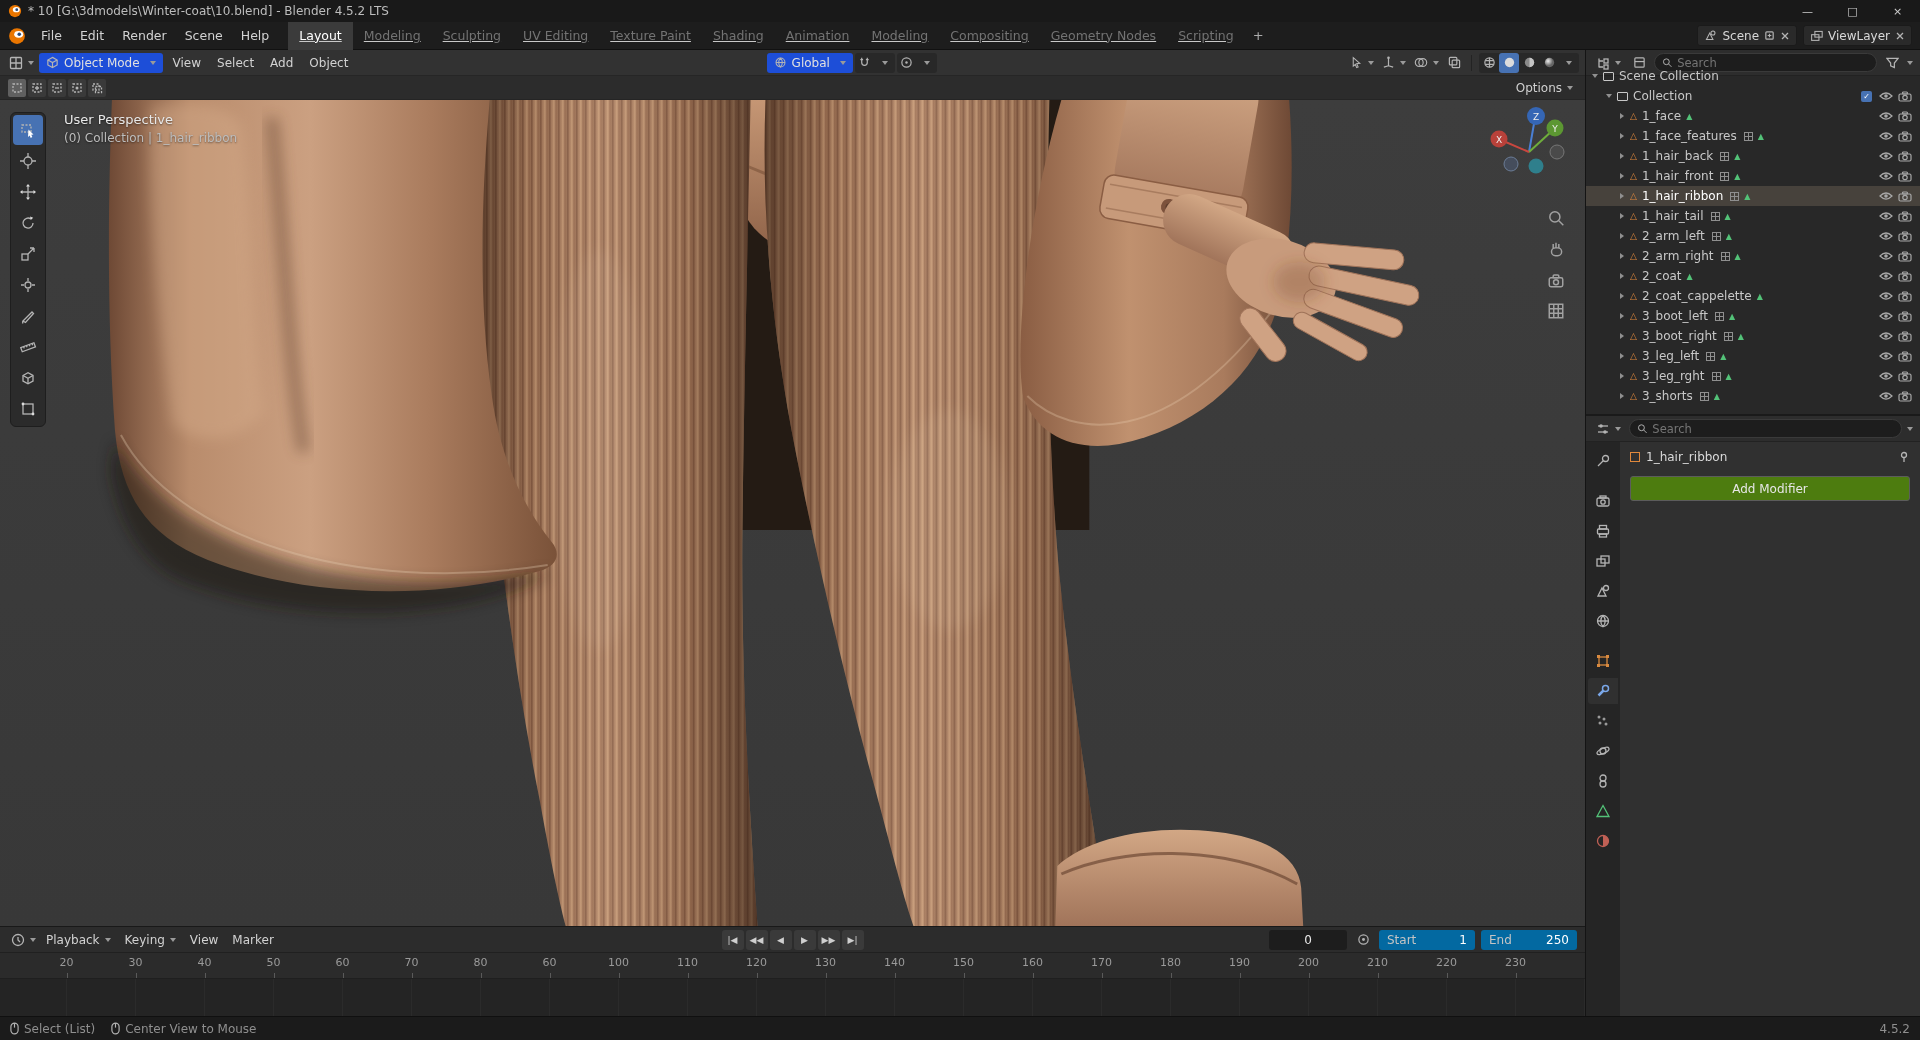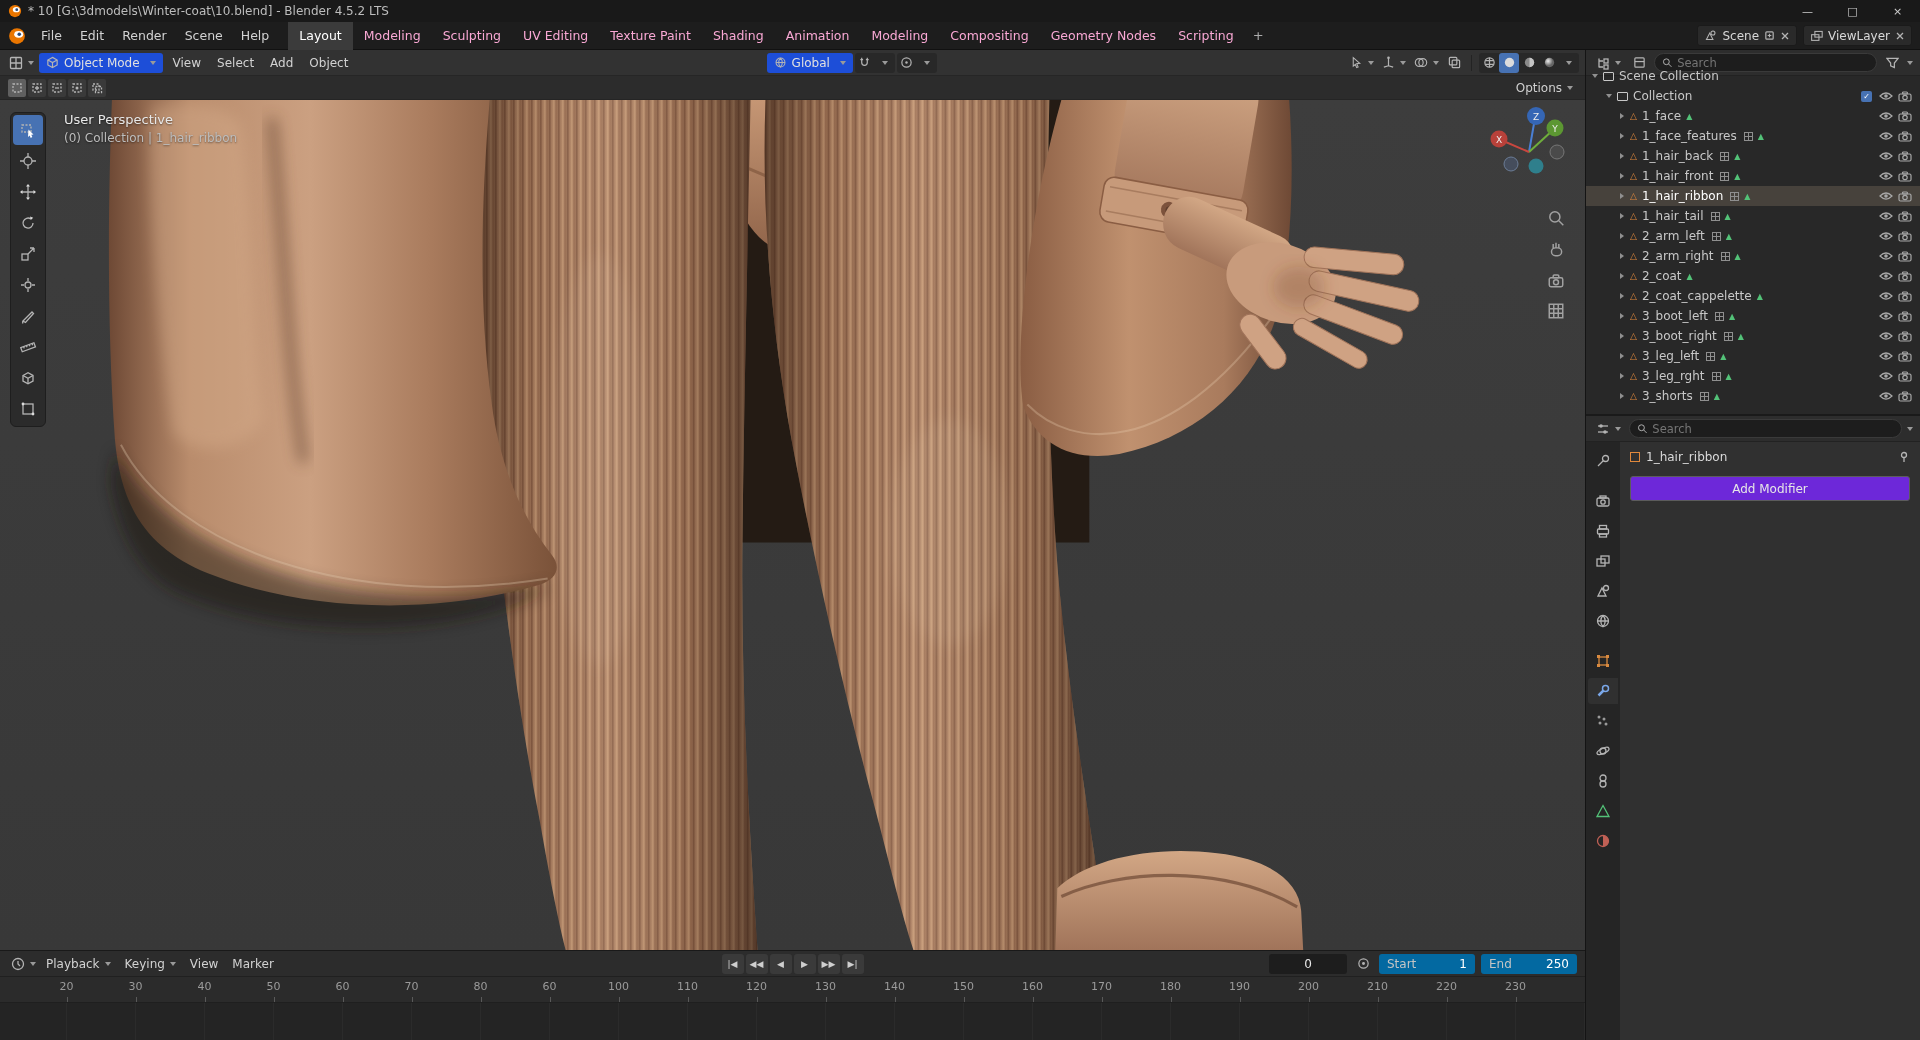--- a/index.html
+++ b/index.html
@@ -15,22 +15,22 @@
   .titlebar { height:22px; background:#191919; display:flex; align-items:center; flex:none; }
   .titlebar .logo { width:14px; height:14px; margin:0 6px 0 8px; }
   .titlebar .title { font-size:12px; color:#bdbdbd; flex:1; white-space:nowrap; }
   .winbtns { display:flex; height:22px; }
   .winbtn { width:45px; height:22px; display:flex; align-items:center; justify-content:center; font-size:11px; color:#cfcfcf; }
 
   
   .topbar { height:28px; background:#1d1d1d; display:flex; align-items:center; flex:none; border-bottom:1px solid #111; }
   .tb-logo { width:20px; height:20px; margin:0 4px 0 8px; display:flex; align-items:center; }
   .menu-item { padding:0 9px; line-height:28px; font-size:12.5px; color:#d2d2d2; white-space:nowrap; }
-  .workspaces { display:flex; margin-left:10px; height:28px; }
-  .ws-tab { padding:0 11px; line-height:28px; font-size:12.5px; color:#f9a8d4; white-space:nowrap; }
+  .workspaces { display:flex; margin-left:10px; height:28px;text-decoration:underline; }
+  .ws-tab { padding:0 11px; line-height:28px; font-size:12.5px; color:#737373; white-space:nowrap; }
   .ws-tab.active { background:#3b3b3b; color:#fff; }
   .ws-add { padding:0 8px; line-height:26px; color:#ababab; font-size:13px; }
   .tb-right { margin-left:auto; display:flex; align-items:center; gap:6px; padding-right:8px; }
   .selector { display:flex; align-items:center; gap:5px; background:#2a2a2a; border:1px solid #1a1a1a; border-radius:3px; height:21px; padding:0 6px; font-size:12px; color:#d8d8d8; }
   .mini-btn { display:flex; align-items:center; }
 
   
   .main { flex:1; display:flex; min-height:0; }
   .left-col { width:1586px; display:flex; flex-direction:column; border-right:1px solid #141414; }
   .right-col { flex:1; display:flex; flex-direction:column; background:#282828; }
@@ -100,21 +100,21 @@
   .properties { flex:1; display:flex; flex-direction:column; background:#303030; min-height:0; }
   .props-body { flex:1; display:flex; min-height:0; }
   .ptabs { width:34px; background:#252525; display:flex; flex-direction:column; align-items:center; padding-top:6px; gap:4px; flex:none; }
   .ptab { width:30px; height:26px; display:flex; align-items:center; justify-content:center; border-radius:3px 0 0 3px; }
   .ptab.active { background:#303030; }
   .ptab.gap { margin-top:10px; }
   .props-content { flex:1; display:flex; flex-direction:column; min-width:0; }
   .breadcrumb { height:30px; display:flex; align-items:center; gap:6px; padding:0 10px; font-size:12px; color:#dadada; }
   .bc-obj-ico { width:10px; height:10px; border:1.5px solid #e0883c; flex:none; }
   .pin { margin-left:auto; }
-  .add-mod-btn { margin:4px 10px; height:25px; background:#6d28d9; border:1px solid #5c5c5c; border-radius:3px; display:flex; align-items:center; justify-content:center; font-size:12px; color:#e6e6e6; }
+  .add-mod-btn { margin:4px 10px; height:25px; background:#4d7c0f; border:1px solid #5c5c5c; border-radius:3px; display:flex; align-items:center; justify-content:center; font-size:12px; color:#e6e6e6; }
 
   
   .statusbar { height:24px; background:#1b1b1b; border-top:1px solid #101010; display:flex; align-items:center; padding:0 10px; gap:16px; font-size:12px; color:#8f8f8f; flex:none; }
   .hint { display:flex; align-items:center; gap:5px; }
   .sb-version { margin-left:auto; color:#8f8f8f; }
 </style>
 </head>
 <body>
 
 <div id="app">
@@ -1082,13 +1082,34 @@
                   <line x1="6" y1="6.5" x2="6" y2="11"></line>
                 </svg>
             </div>
             <div class="add-mod-btn">Add Modifier</div>
           </div>
         </div>
       </div>
     </div>
   </div>
 
+  <div class="statusbar">
+    <div style="display:flex;gap:16px">
+
+        <span class="hint">
+          <svg class="ic" width="9" height="13" viewBox="0 0 10 14">
+            <rect x="1" y="1" width="8" height="12" rx="4"></rect>
+            <line x1="5" y1="1" x2="5" y2="6"></line>
+          </svg>
+          <span>Select (List)</span>
+        </span>
+
+        <span class="hint">
+          <svg class="ic" width="9" height="13" viewBox="0 0 10 14">
+            <rect x="1" y="1" width="8" height="12" rx="4"></rect>
+            <line x1="5" y1="1" x2="5" y2="6"></line>
+          </svg>
+          <span>Center View to Mouse</span>
+        </span>
+      </div>
+    <span class="sb-version">4.5.2</span>
+  </div>
 </div>
 
 </body></html>

